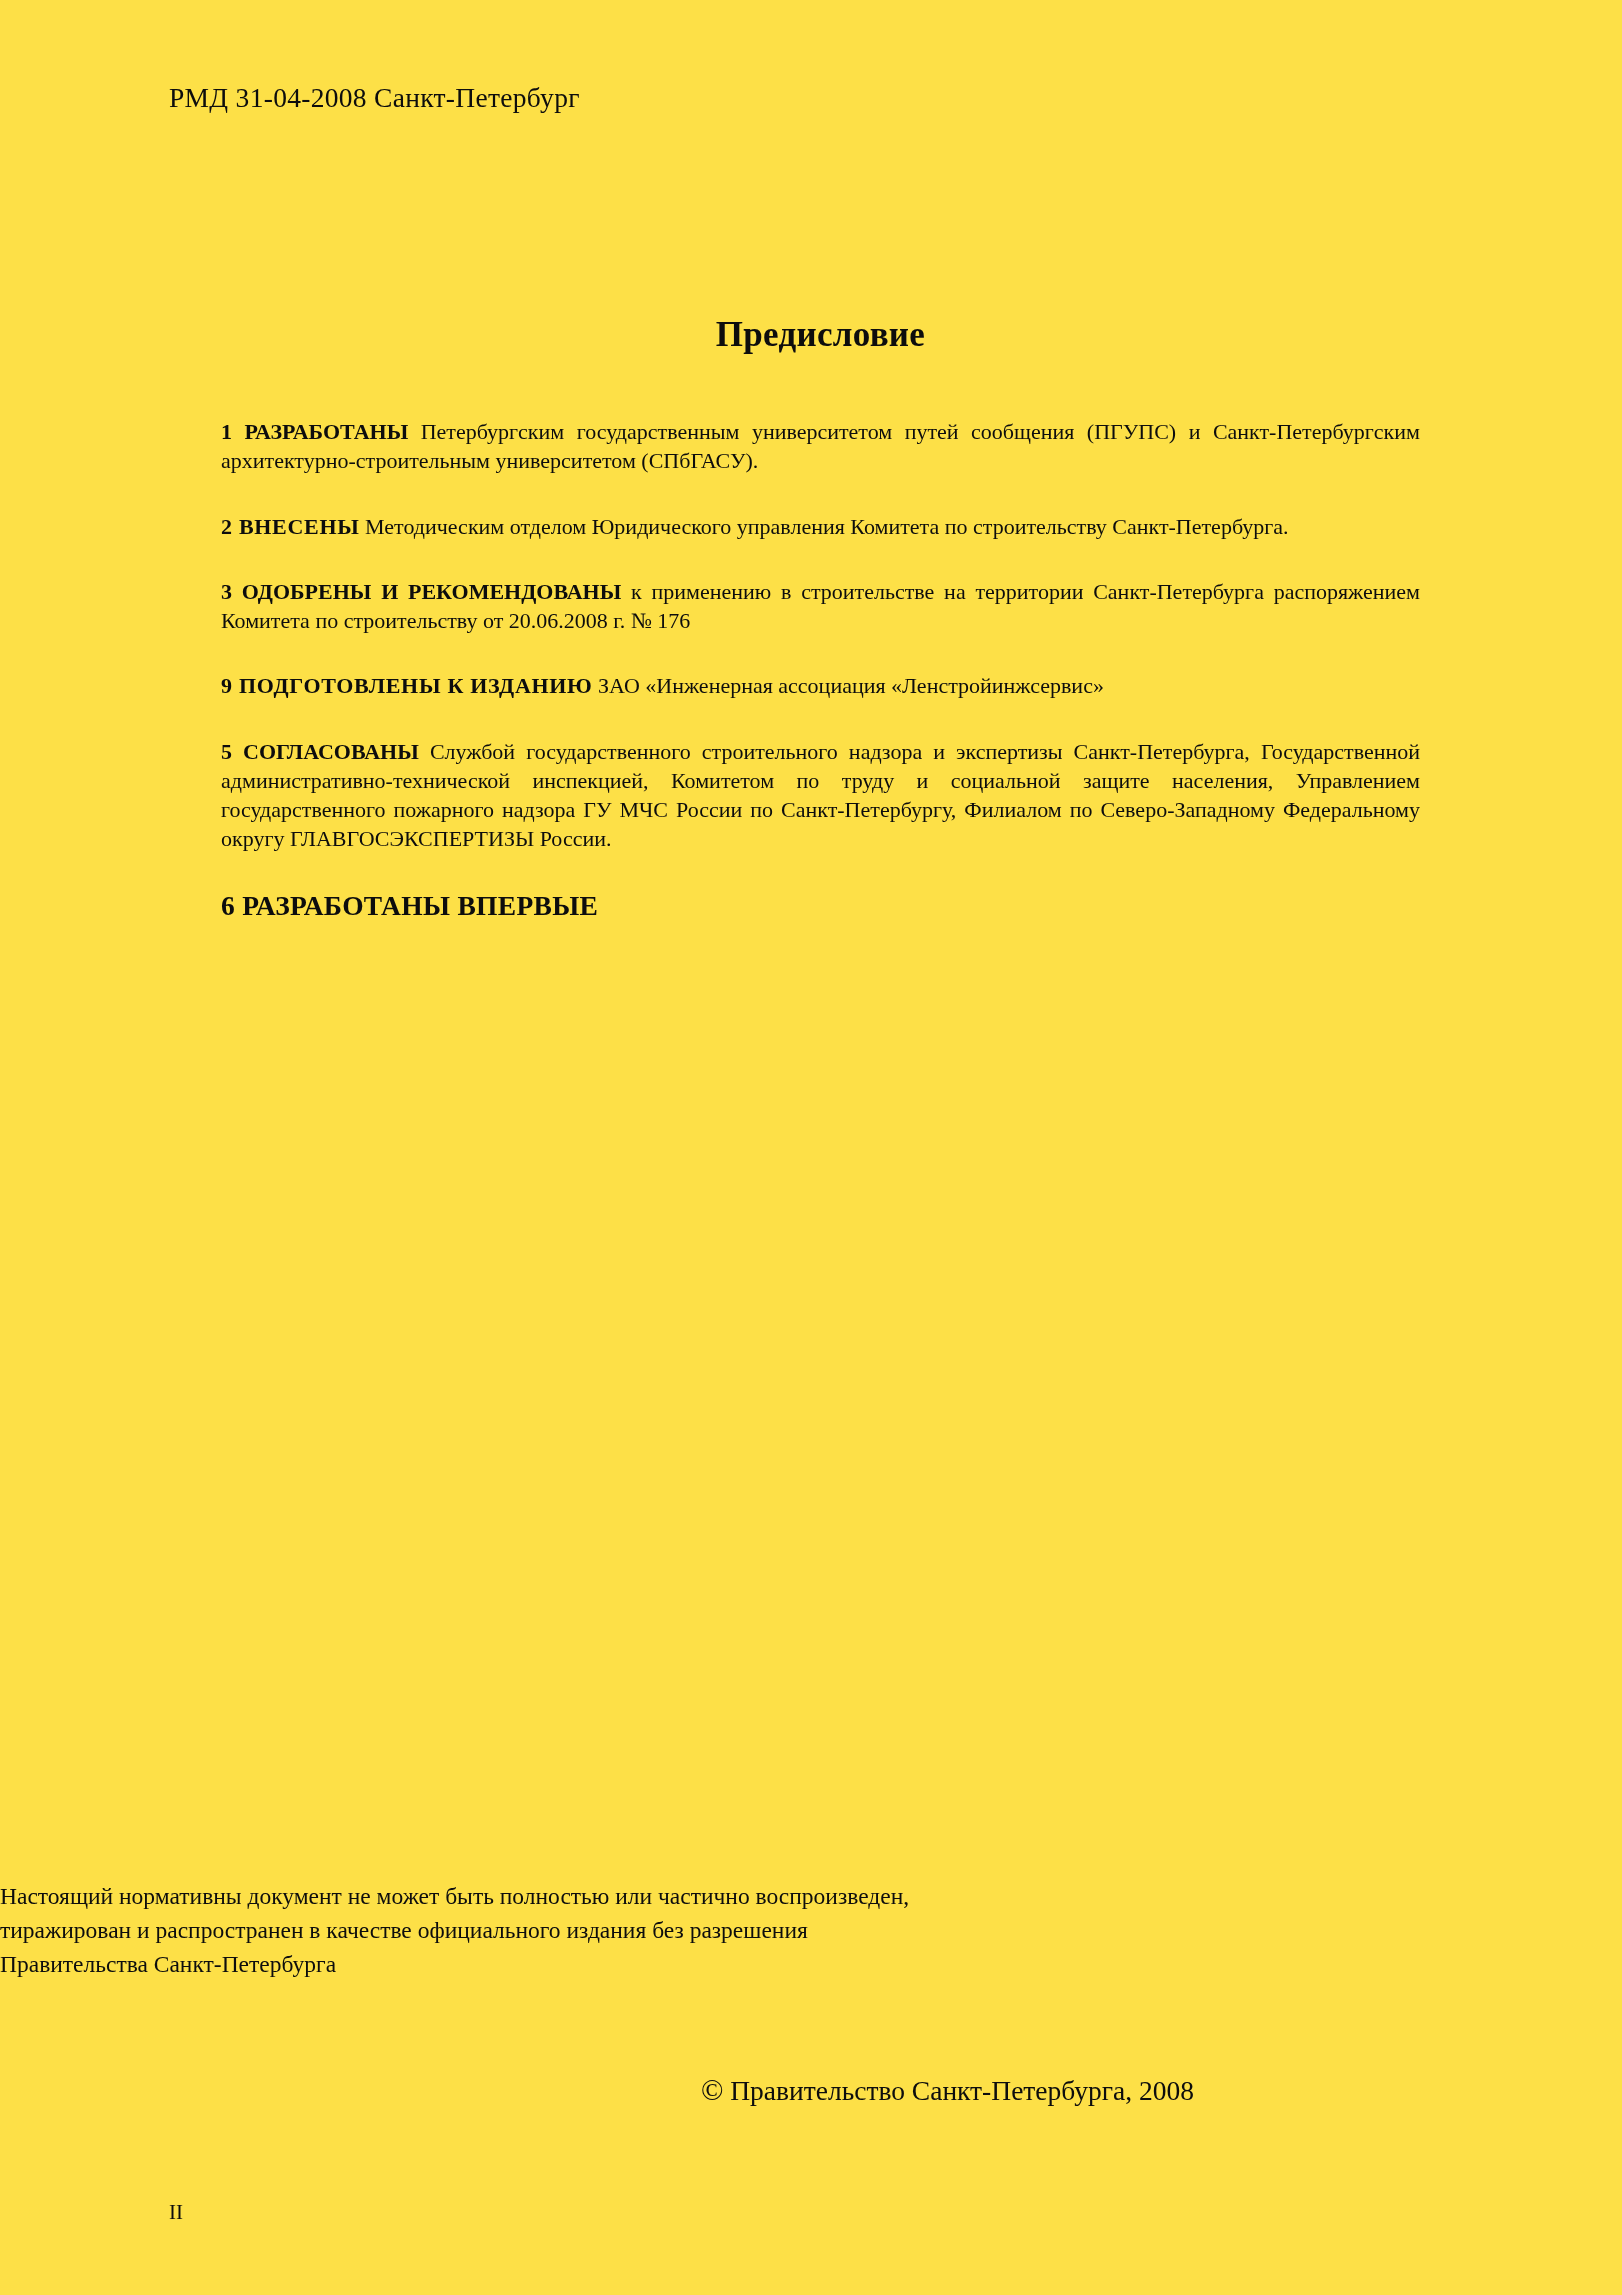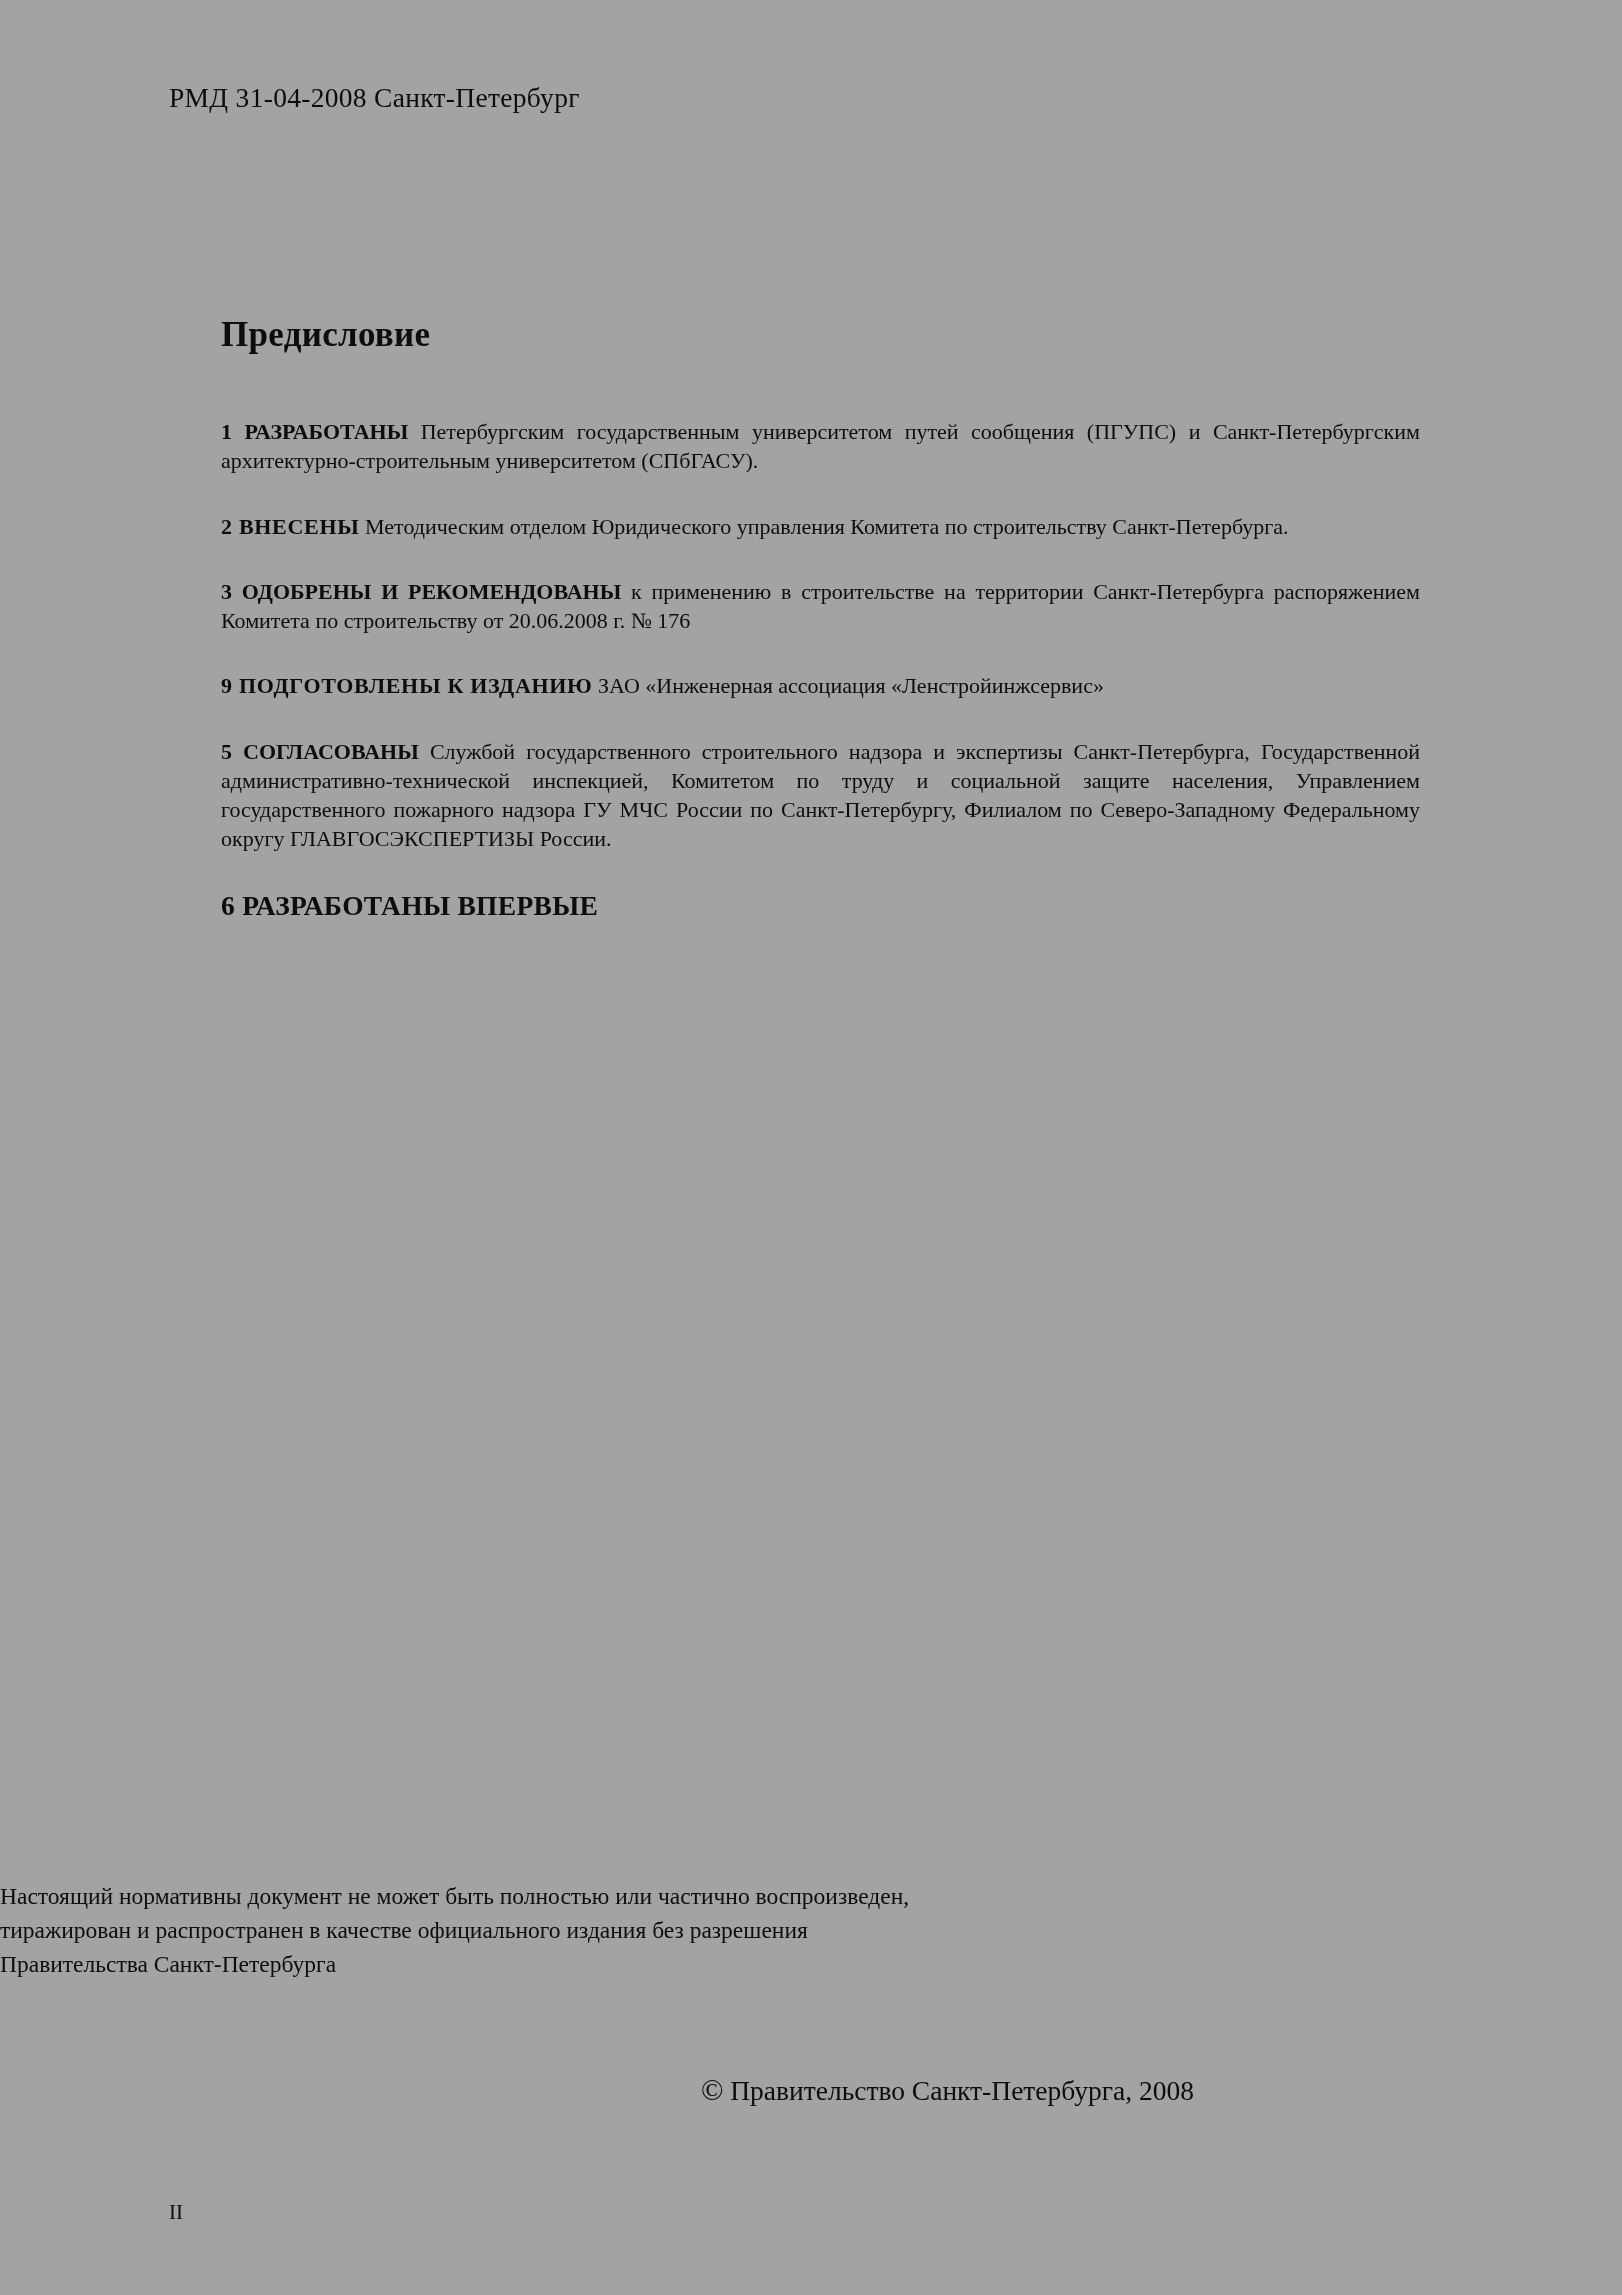--- a/index.html
+++ b/index.html
@@ -4,41 +4,41 @@
 <style>
   html, body {
     margin: 0;
     padding: 0;
     background: #ffffff;
   }
   .page {
     position: relative;
     width: 1622px;
     height: 2295px;
-    background: #a3a3a3;
+    background: #fde047;
     font-family: "Liberation Serif", "DejaVu Serif", serif;
     color: #0d0d0d;
     box-sizing: border-box;
   }
   .header {
     position: absolute;
     top: 82px;
     left: 169px;
     font-size: 27.5px;
     letter-spacing: 0.3px;
     white-space: nowrap;
   }
   .content {
     position: absolute;
     top: 315px;
     left: 221px;
     width: 1199px;
   }
   .doc-title {
-    text-align: left;
+    text-align: center;
     font-size: 35px;
     font-weight: bold;
     margin: 0 0 62px 0;
     letter-spacing: 0.3px;
   }
   .clause {
     font-size: 22px;
     line-height: 1.33;
     text-align: justify;
     text-justify: inter-word;

